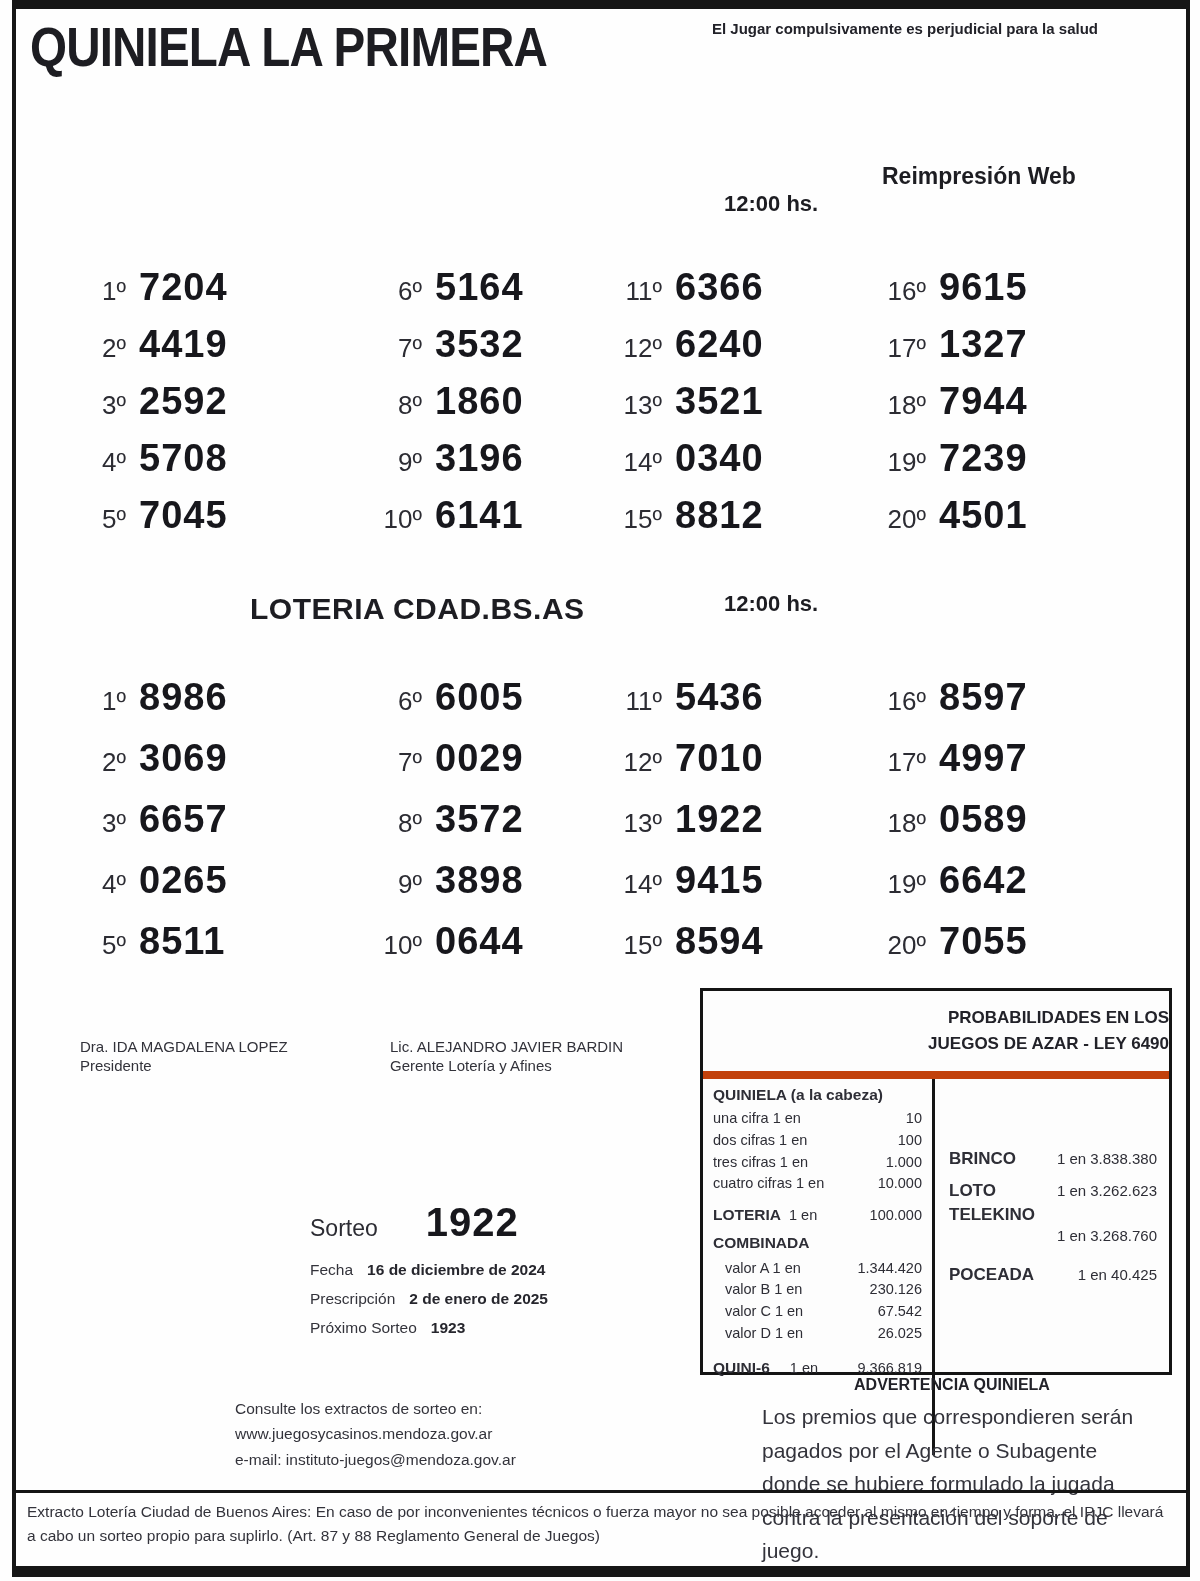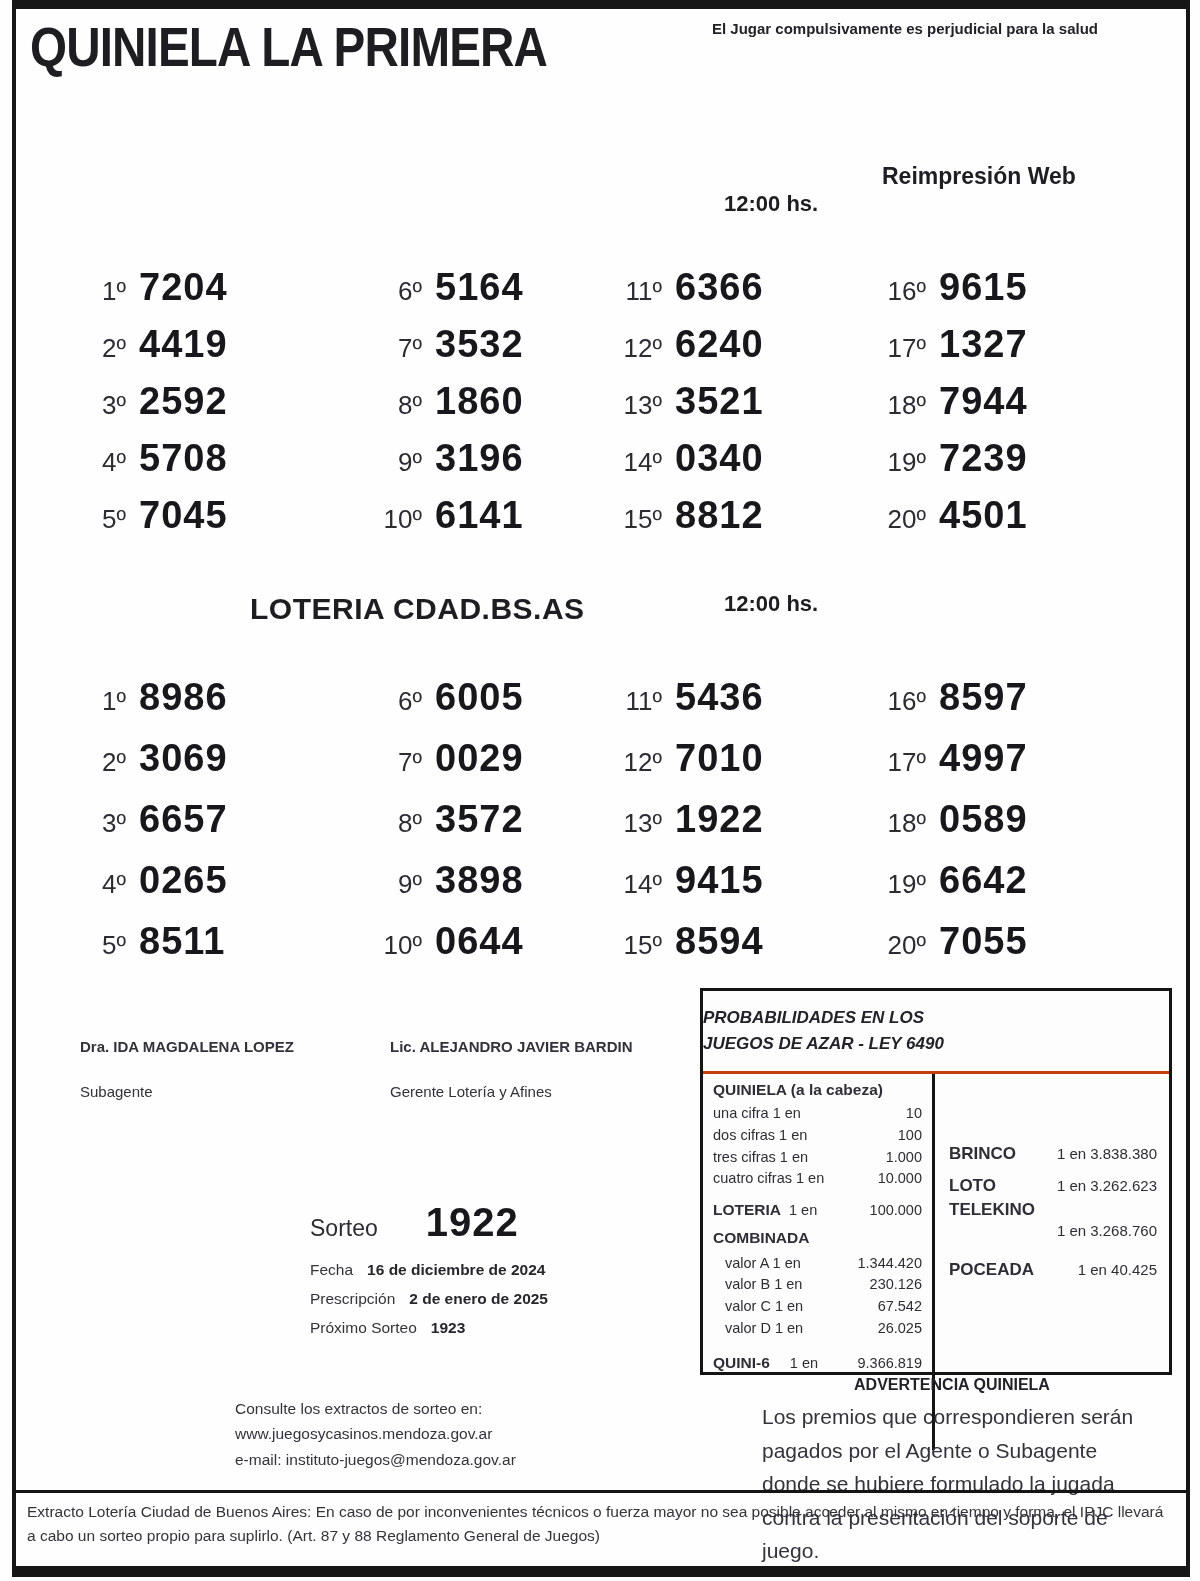--- a/index.html
+++ b/index.html
@@ -26,29 +26,29 @@
   .results{position:absolute;left:0;width:1200px;}
   .rcol{position:absolute;top:0;}
   .rcol.c1{left:60px;} .rcol.c2{left:356px;} .rcol.c3{left:596px;} .rcol.c4{left:860px;}
   .rrow{display:flex;align-items:baseline;}
   .res1 .rrow{height:57px;} .res2 .rrow{height:61px;}
   .rpos{width:66px;text-align:right;font-size:26px;color:#2c2c33;font-weight:400;}
   .rnum{margin-left:13px;font-size:38px;font-weight:700;letter-spacing:1px;color:#17171c;}
 
   .signatures{position:absolute;left:80px;top:1038px;width:620px;display:flex;}
   .sig{width:310px;font-size:15px;color:#32323a;}
-  .sig .sig-name{margin-bottom:28px;font-weight:bold;}
+  .sig .sig-name{margin-bottom:2px;}
 
   .probbox{
     position:absolute;left:700px;top:988px;width:472px;height:387px;
     border:3px solid #141414;box-sizing:border-box;background:#fdfdfd;
   }
   .prob-header{
-    height:80px;border-bottom:3px solid #c2410c;display:flex;flex-direction:column;
-    justify-content:center;text-align:left;font-weight:700;font-size:17px;line-height:1.55;color:#222229;font-style:italic;
+    height:80px;border-bottom:8px solid #c2410c;display:flex;flex-direction:column;
+    justify-content:center;text-align:right;font-weight:700;font-size:17px;line-height:1.55;color:#222229;
   }
   .prob-body{display:flex;height:376px;}
   .prob-left{width:232px;border-right:3px solid #141414;box-sizing:border-box;padding:7px 10px 4px 10px;font-size:14.5px;color:#2e2e36;}
   .prob-right{flex:1;padding:62px 12px 0 14px;font-size:15px;color:#2e2e36;}
   .q-head{font-weight:700;font-size:15.5px;margin-bottom:4px;}
   .prow{display:flex;line-height:1.5;}
   .prow .plabel{flex:1;}
   .prow .pval{text-align:right;}
   .prow.indent{padding-left:12px;}
   .bigrow{display:flex;margin-top:9px;line-height:1.4;align-items:baseline;}
@@ -288,21 +288,21 @@
           <span class="rpos">20º</span>
           <span class="rnum">7055</span>
         </div>
       </div>
   </div>
 
   <div class="signatures">
 
       <div class="sig">
         <div class="sig-name">Dra. IDA MAGDALENA LOPEZ</div>
-        <div class="sig-role">Subagente</div>
+        <div class="sig-role">Presidente</div>
       </div>
 
       <div class="sig">
         <div class="sig-name">Lic. ALEJANDRO JAVIER BARDIN</div>
         <div class="sig-role">Gerente Lotería y Afines</div>
       </div>
     </div>
 
   <div class="probbox">
     <div class="prob-header">

